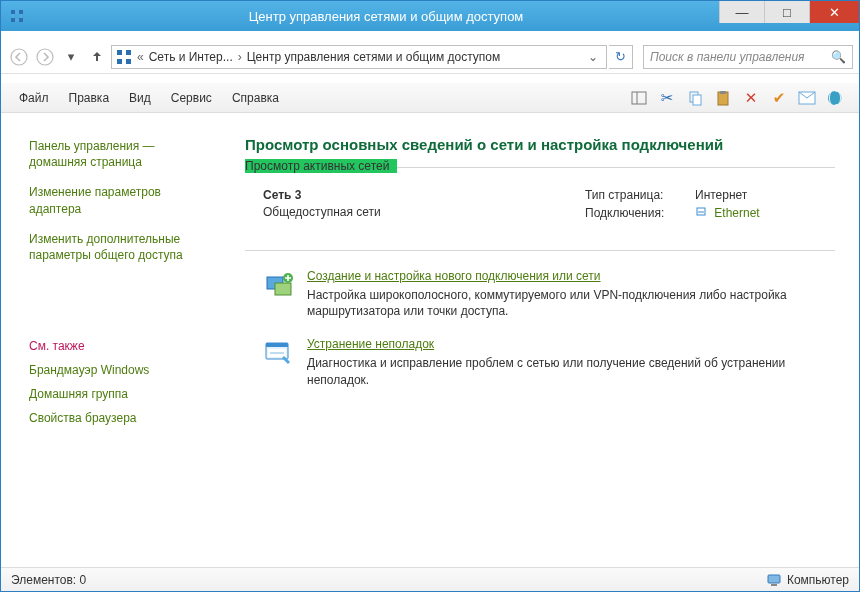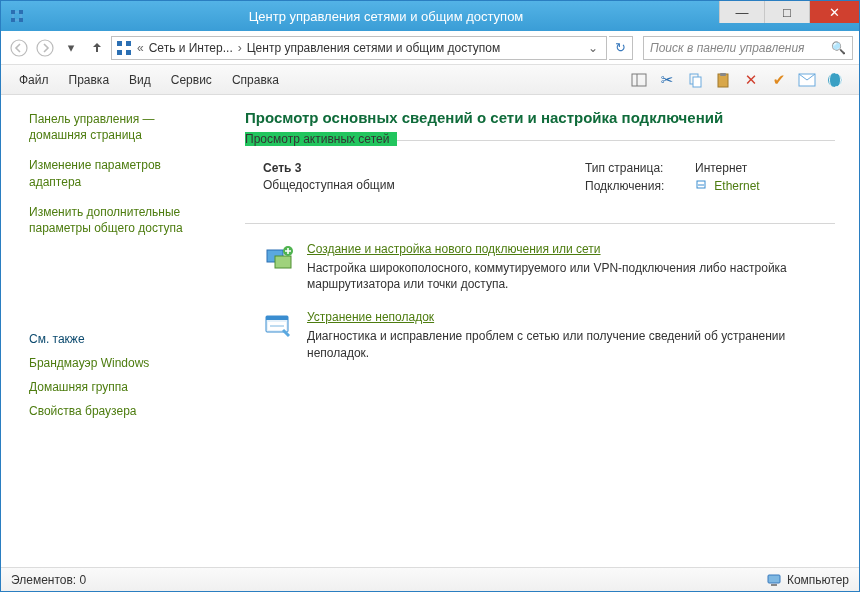--- a/index.html
+++ b/index.html
@@ -10,20 +10,21 @@
     width: 860px;
     height: 592px;
     overflow: hidden;
   }
   .window {
     width: 860px;
     height: 592px;
     border: 1px solid #2a7ec1;
     display: flex;
     flex-direction: column;
+    gap: 9px;
   }
   .titlebar {
     height: 30px;
     background: linear-gradient(#53b3e6, #3a9dd6);
     display: flex;
     align-items: center;
     color: #fff;
     font-size: 13px;
     position: relative;
   }
@@ -130,21 +131,21 @@
     background: #fff;
     overflow: hidden;
   }
   .sidebar {
     width: 230px;
     padding: 16px 16px 10px 28px;
     font-size: 12px;
   }
   .sidebar a, .main a { color: #4d7c0f; text-decoration: none; cursor: pointer; }
   .sidebar .navlink { display: block; margin-bottom: 14px; line-height: 1.35; }
-  .sidebar .seealso-hdr { color: #0c4a6e; font-size: 12px; margin-top: 96px; margin-bottom: 10px; }
+  .sidebar .seealso-hdr { color: #be185d; font-size: 12px; margin-top: 76px; margin-bottom: 10px; }
   .sidebar .seealso { display: block; margin-bottom: 10px; }
   .main {
     flex: 1;
     padding: 14px 24px 10px 14px;
     color: #333;
   }
   .main h1 {
     color: #0f6b3a;
     font-weight: bold;
     font-size: 15px;
@@ -323,21 +324,21 @@
     </div>
 
     <div class="main">
       <h1>Просмотр основных сведений о сети и настройка подключений</h1>
 
       <div class="groupbox">
         <span class="legend">Просмотр активных сетей</span>
         <div class="active-net">
           <div class="left">
             <div class="netname">Сеть  3</div>
-            <div class="netcat">Общедоступная общим</div>
+            <div class="netcat">Общедоступная сети</div>
           </div>
           <div class="right">
             <div class="kv">
               <span class="k">Тип страница:</span>
               <span class="v">Интернет</span>
             </div>
             <div class="kv">
               <span class="k">Подключения:</span>
               <span class="v">
                 <span class="eth-icon">

